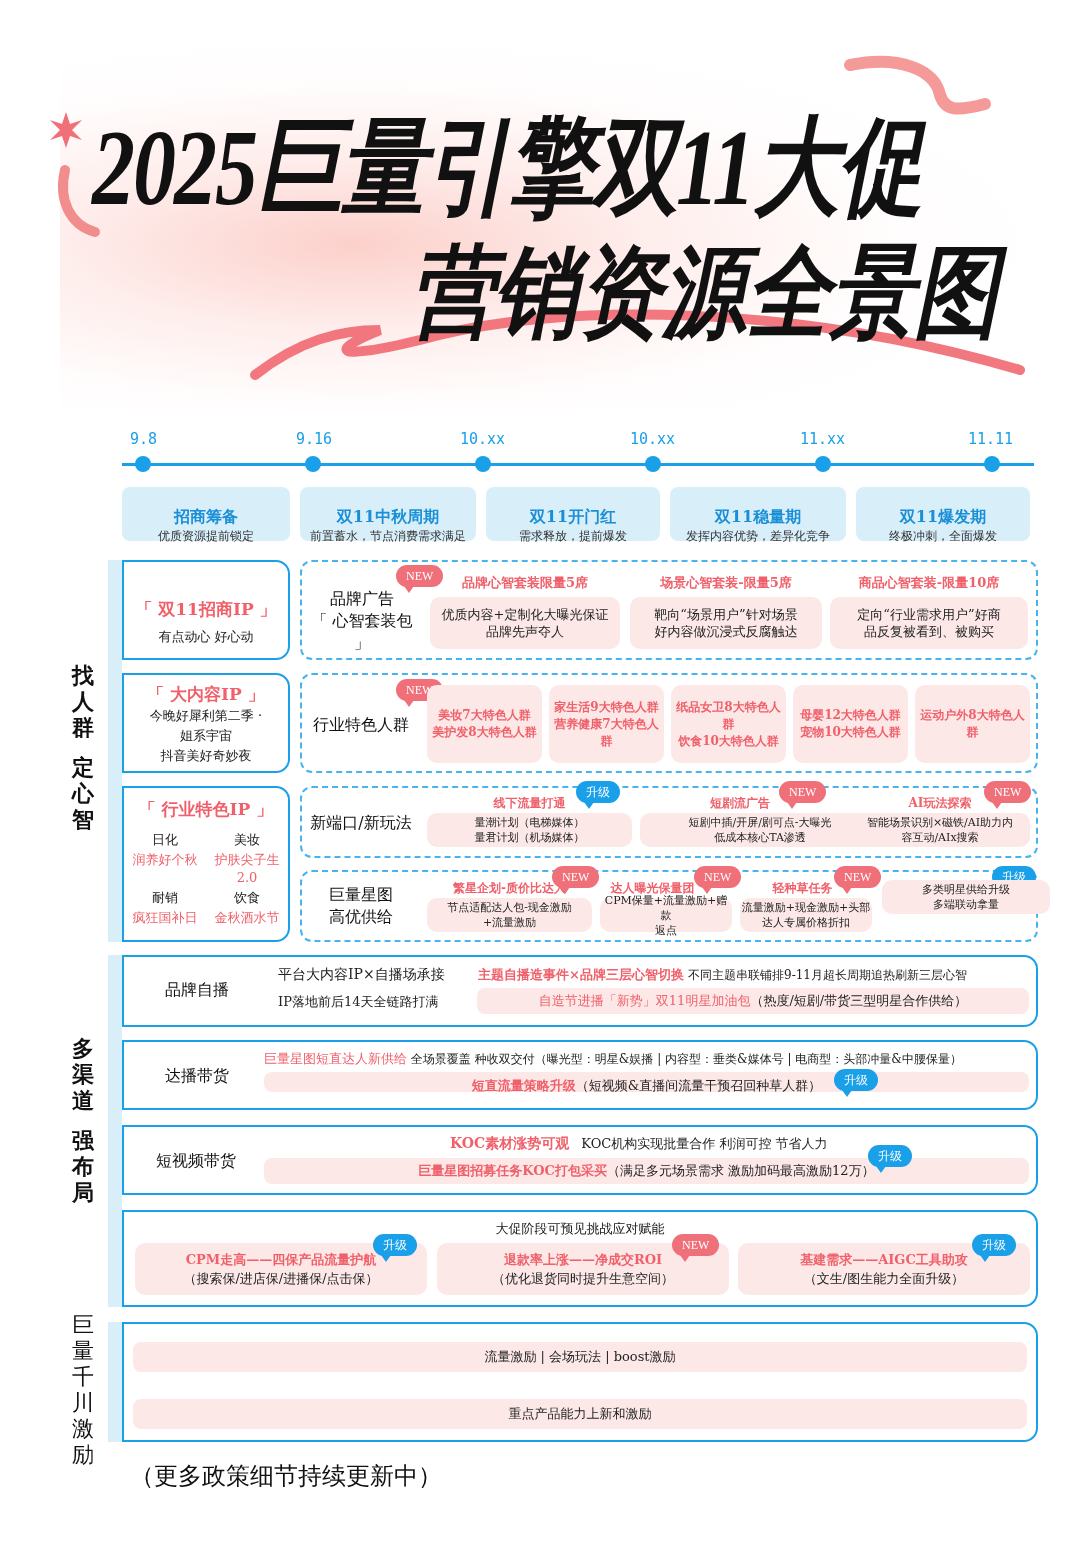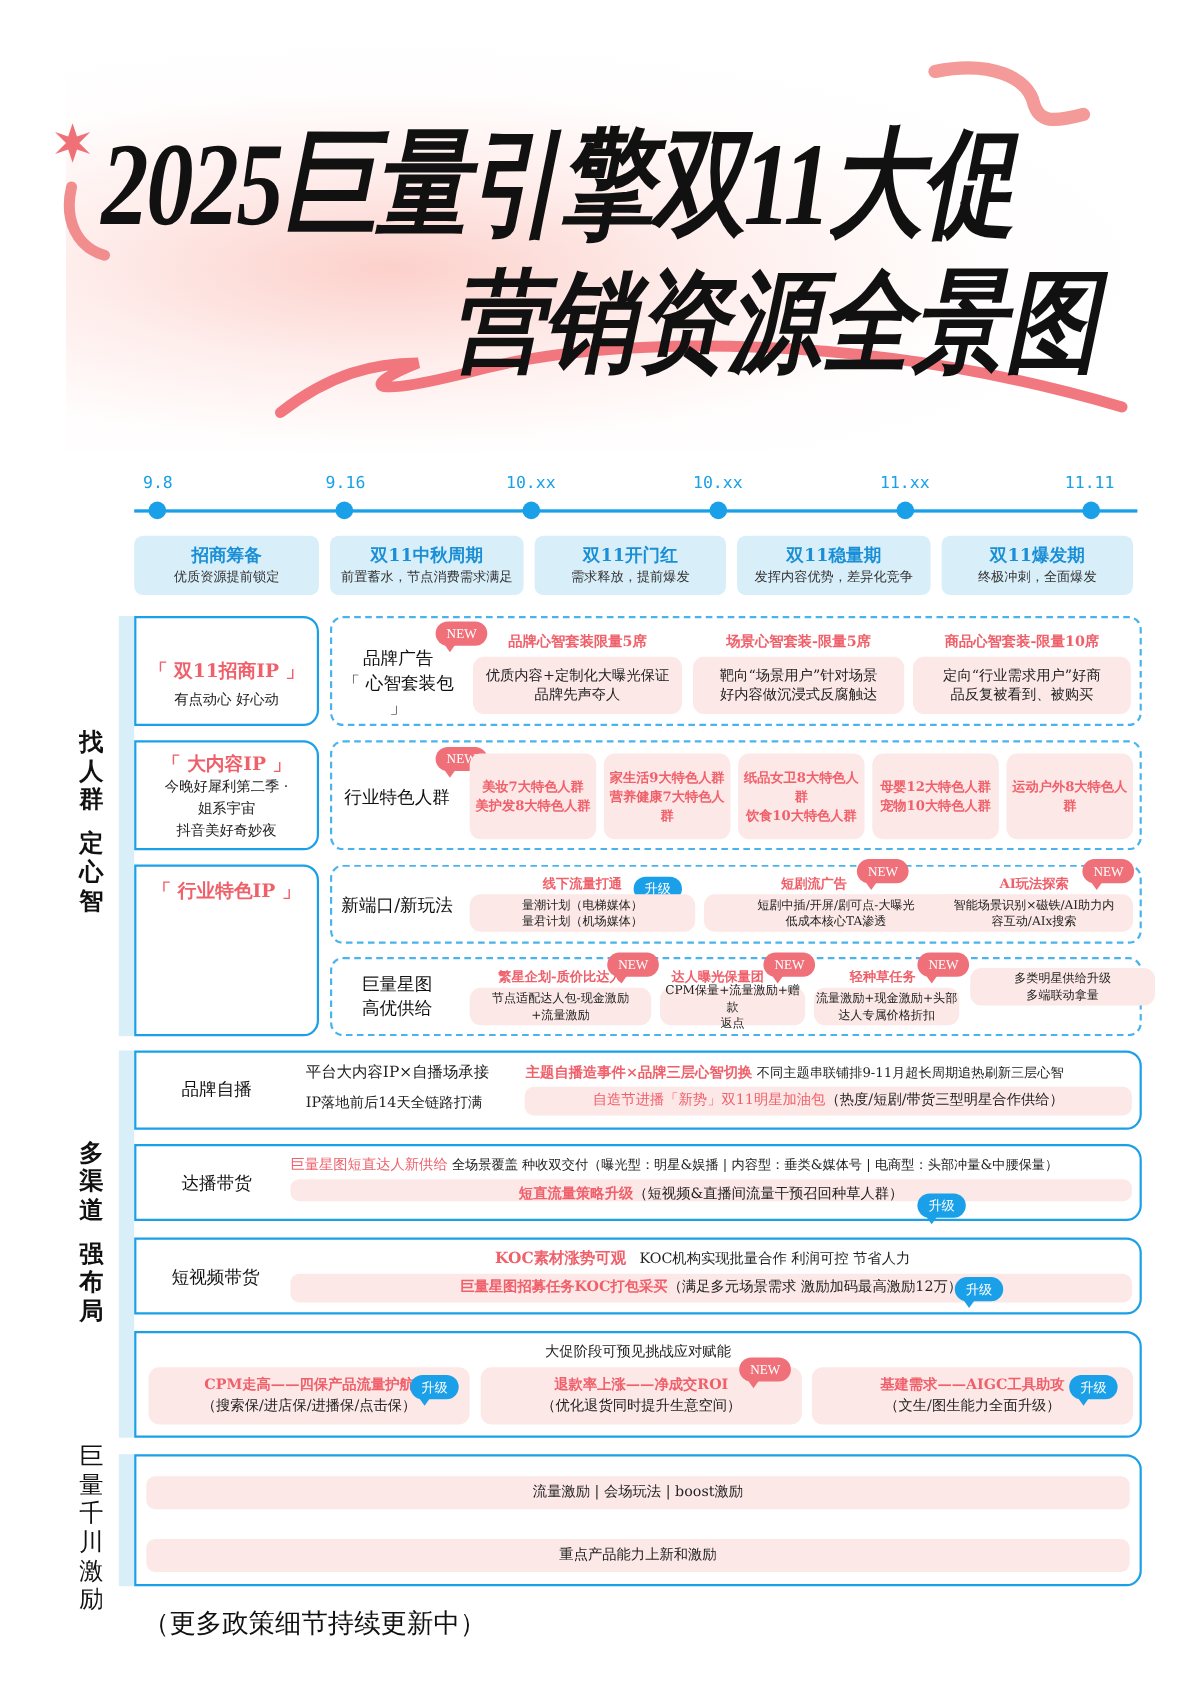--- a/index.html
+++ b/index.html
@@ -22,21 +22,21 @@
     position: absolute; left: 410px; top: 225px; font-size: 84px; font-weight: bold;
     font-style: italic; color: #111; transform: scaleY(1.2); transform-origin: top left; white-space: nowrap;
     font-family: "Liberation Serif", serif;
   }
   
   .tl-line { position: absolute; left: 122px; top: 463px; width: 912px; height: 3px; background: #1aa0e8; }
   .tl-dot { position: absolute; width: 16px; height: 16px; border-radius: 50%; background: #1aa0e8; top: 456px; }
   .tl-date { position: absolute; top: 430px; font-size: 15px; color: #1aa0e8; font-family: "DejaVu Sans Mono", monospace; }
   .phase {
     position: absolute; top: 487px; height: 54px; background: #d8effa; border-radius: 8px;
-    text-align: center; padding-top: 8px;
+    text-align: center; padding-top: 20px;
   }
   .phase .ph-title { font-size: 16px; font-weight: bold; color: #1a8fd6; line-height: 20px; }
   .phase .ph-sub { font-size: 12px; color: #333; line-height: 18px; }
   
   .side-bar { position: absolute; left: 108px; width: 14px; background: #d8effa; }
   .vlabel {
     position: absolute; width: 30px; font-size: 22px; font-weight: bold; line-height: 26px; text-align: center; color: #111;
   }
   
   .lcard {
@@ -61,21 +61,21 @@
   .badge {
     position: absolute; height: 22px; border-radius: 11px; color: #fff; font-size: 12px;
     text-align: center; line-height: 22px; padding: 0 10px;
   }
   .badge::after {
     content: ""; position: absolute; bottom: -6px; width: 0; height: 0;
     border-left: 5px solid transparent; border-right: 5px solid transparent; border-top: 7px solid;
   }
   .badge.new { background: #f0707a; font-family: "Liberation Serif", serif; }
   .badge.new::after { border-top-color: #f0707a; left: 8px; }
-  .badge.up { background: #1aa0e8; margin-top: 16px; }
+  .badge.up { background: #1aa0e8; }
   .badge.up::after { border-top-color: #1aa0e8; left: 8px; }
   
   .scard {
     position: absolute; left: 122px; width: 916px; background: #fff;
     border: 2px solid #1aa0e8; border-radius: 0 14px 14px 0;
   }
   .sname { position: absolute; font-size: 16px; color: #111; }
   .stxt { position: absolute; font-size: 13px; color: #222; white-space: nowrap; }
   .pinkbar { position: absolute; background: #fde8e8; border-radius: 8px; text-align: center; font-size: 13px; color: #222; }
   .footer { position: absolute; left: 130px; top: 1460px; font-size: 24px; color: #111; }
@@ -163,20 +163,30 @@
   <div class="lc-text" style="margin-top:6px">有点动心  好心动</div>
 </div>
 <div class="lcard" style="top:673px;height:100px;padding-top:8px">
   <div class="lc-title">「 大内容IP 」</div>
   <div class="lc-text">今晚好犀利第二季 ·</div>
   <div class="lc-text">姐系宇宙</div>
   <div class="lc-text">抖音美好奇妙夜</div>
 </div>
 <div class="lcard" style="top:786px;height:156px;padding-top:10px">
   <div class="lc-title">「 行业特色IP 」</div>
+  <div style="display:grid;grid-template-columns:1fr 1fr;row-gap:2px;margin-top:10px;font-size:13px;line-height:18px">
+    <div>日化</div>
+    <div>美妆</div>
+    <div class="red">润养好个秋</div>
+    <div class="red" style="padding:0 4px">护肤尖子生 2.0</div>
+    <div>耐销</div>
+    <div>饮食</div>
+    <div class="red">疯狂国补日</div>
+    <div class="red">金秋酒水节</div>
+  </div>
 </div>
 
 <div class="dgroup" style="top:560px;height:100px"></div>
 <div class="glabel" style="left:302px;top:588px;width:120px">
   <div>品牌广告</div>
   <div>「 心智套装包 」</div>
 </div>
 <div class="badge new" style="left:396px;top:565px">NEW</div>
 <div class="ptitle" style="left:430px;top:574px;width:190px">品牌心智套装限量5席</div>
 <div class="pbox" style="left:430px;top:597px;width:190px;height:52px;font-size:13px">

